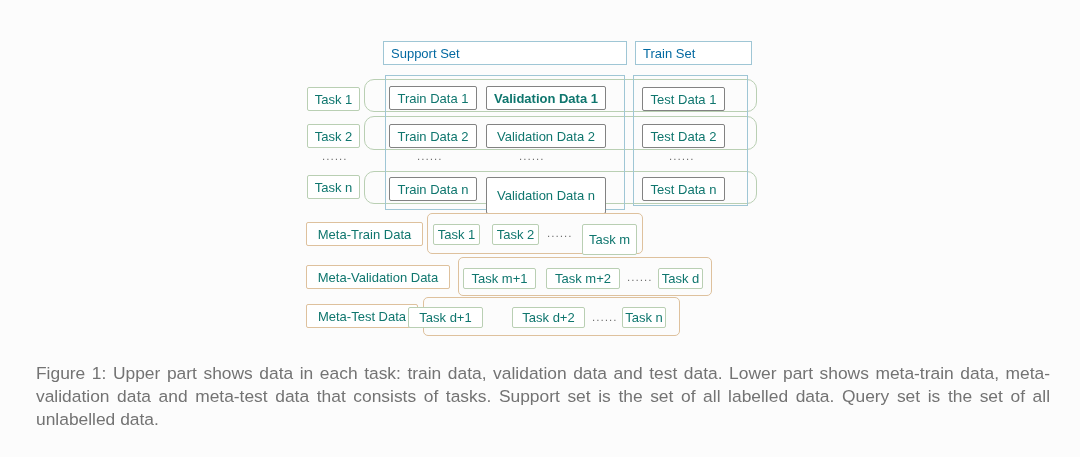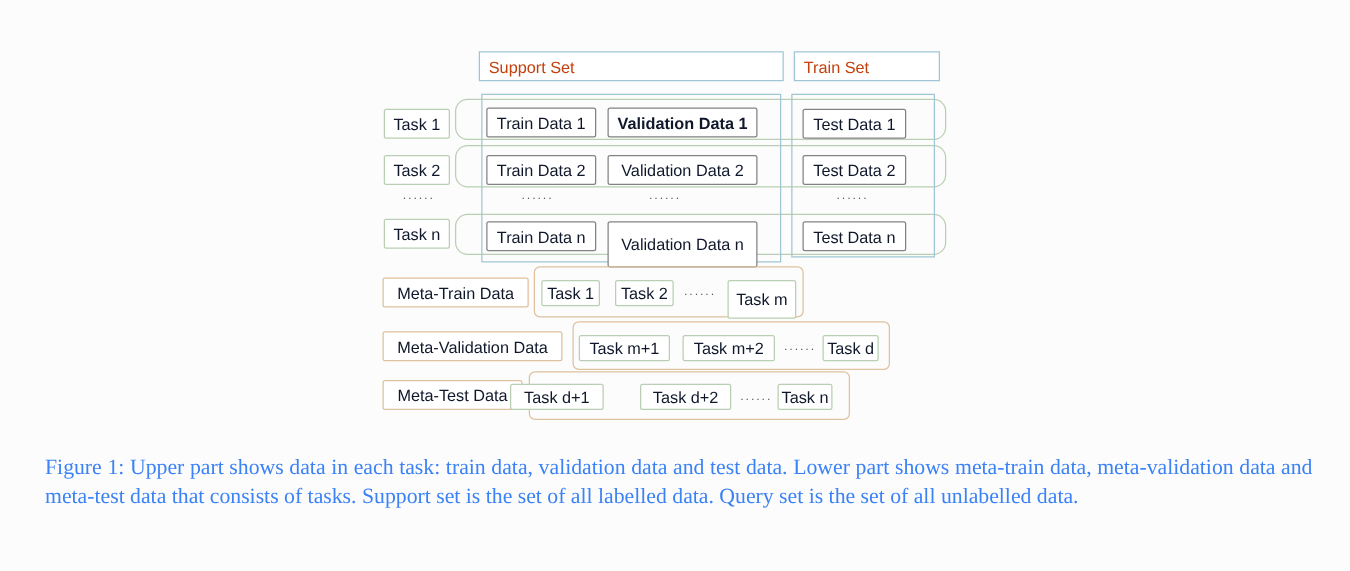--- a/index.html
+++ b/index.html
@@ -7,26 +7,26 @@
     width:1080px;height:457px;
     background:#fcfcfc;
     font-family:"Liberation Sans",sans-serif;
     position:relative;
     overflow:hidden;
   }
   *{box-sizing:border-box;}
   .stage{position:absolute;left:0;top:0;width:1080px;height:457px;}
   .abs{position:absolute;}
   .lbl{
-    font-size:13px;color:#0f172a;
+    font-size:13px;color:#0f766e;
     display:flex;align-items:center;justify-content:center;
     background:#fff;white-space:nowrap;
   }
   .hdr{
-    font-size:13px;color:#c2410c;
+    font-size:13px;color:#0369a1;
     display:flex;align-items:center;justify-content:flex-start;
     padding-left:7px;background:#fff;white-space:nowrap;
     border:1.5px solid var(--blue);
   }
   .gbox{border:1.5px solid var(--green);border-radius:2px;}
   .graybox{border:1.5px solid var(--gray);border-radius:2px;}
   .obox{border:1.5px solid var(--orange);border-radius:2px;}
   .gcont{
     border:1.5px solid var(--green);
     border-radius:10px;background:transparent;
@@ -39,22 +39,22 @@
     border:1.5px solid var(--blue);
     background:transparent;
   }
   .dots{
     font-size:10px;color:#5a5a5a;letter-spacing:1.5px;
     display:flex;align-items:center;justify-content:center;
     height:10px;line-height:10px;
   }
   .caption{
     position:absolute;left:36px;top:362px;width:1014px;
-    font-family:Liberation Serif, serif;
-    font-size:17.4px;line-height:23px;color:#3b82f6;
+    font-family:Liberation Sans, sans-serif;
+    font-size:17.4px;line-height:23px;color:#737373;
     text-align:justify;margin:0;
   }
 </style>
 </head>
 <body style="--blue: #9fc6d5; --green: #b9cfb3; --orange: #dec19d; --gray: #828282;">
 
 <div class="stage">
 
   <div class="abs gcont" style="left:364px;top:79px;width:393px;height:33px;"></div>
   <div class="abs gcont" style="left:364px;top:116px;width:393px;height:34px;"></div>

